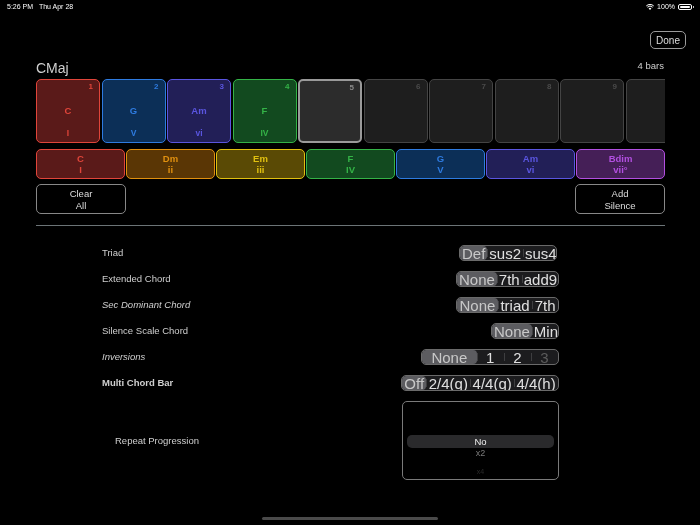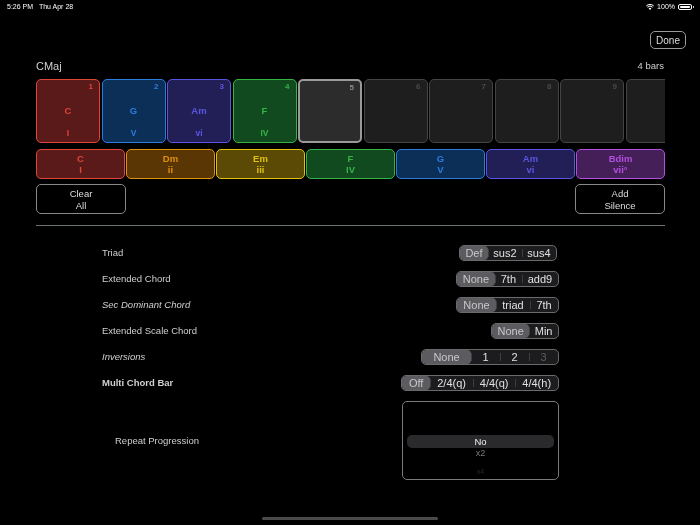--- a/index.html
+++ b/index.html
@@ -4,34 +4,34 @@
 <style>
   html,body{margin:0;padding:0;background:#000;}
   body{width:700px;height:525px;position:relative;overflow:hidden;font-family:"Liberation Sans",sans-serif;color:#d8d8d8;}
   .status{position:absolute;top:0;left:0;width:700px;height:14px;font-size:7px;color:#fff;}
   .status .time{position:absolute;left:7px;top:3px;}
   .status .right{position:absolute;right:8px;top:3px;display:flex;align-items:center;gap:3px;}
   .battery{width:14px;height:6px;border:1px solid #fff;border-radius:2px;box-sizing:border-box;padding:1px;position:relative;}
   .battery i{display:block;width:100%;height:100%;background:#fff;border-radius:1px;}
   .battery:after{content:"";position:absolute;right:-3px;top:1px;width:1.5px;height:2px;background:#fff;border-radius:0 1px 1px 0;}
   .done{position:absolute;left:650px;top:31px;width:36px;height:18px;border:1px solid #9a9a9a;border-radius:5px;box-sizing:border-box;color:#ddd;font-size:10px;display:flex;align-items:center;justify-content:center;background:#000;}
-  .key{position:absolute;left:36px;top:60px;font-size:11px;color:#cfcfcf;}
+  .key{position:absolute;left:36px;top:60px;font-size:14px;color:#cfcfcf;}
   .bars{position:absolute;right:36px;top:60px;font-size:9.5px;color:#cfcfcf;}
   .tiles{position:absolute;left:36px;top:79px;width:629px;height:66px;overflow:hidden;}
   .tile{position:absolute;top:0;width:64px;height:64px;border-radius:5px;border:1.5px solid #444;box-sizing:border-box;background:#1e1e1e;}
   .tile .num{position:absolute;right:6px;top:2px;font-size:8px;font-weight:bold;color:#4a4a4a;}
   .tile .name{position:absolute;left:0;right:0;top:25px;text-align:center;font-size:9.5px;font-weight:bold;}
   .tile .deg{position:absolute;left:0;right:0;bottom:4px;text-align:center;font-size:8.5px;font-weight:bold;}
   .palette{position:absolute;left:36px;top:149px;width:629px;height:30px;}
   .pchip{position:absolute;top:0;width:89px;height:30px;border-radius:5px;border:1.5px solid;box-sizing:border-box;text-align:center;font-size:9.5px;font-weight:bold;line-height:11px;padding-top:3px;}
   .btn2{position:absolute;width:90px;height:30px;border:1px solid #888;border-radius:5px;box-sizing:border-box;font-size:9.5px;color:#ddd;text-align:center;line-height:12px;padding-top:3px;background:#000;}
   .divider{position:absolute;left:36px;top:225px;width:629px;height:1px;background:#6c7477;}
   .row-label{position:absolute;left:102px;font-size:9.5px;color:#cfcfcf;}
   .seg{position:absolute;height:16px;border:1px solid #6a6a6a;border-radius:5px;box-sizing:border-box;background:#1c1c1e;display:flex;overflow:hidden;}
-  .seg .opt{flex:1 1 auto;display:flex;align-items:center;justify-content:center;font-size:11px;color:#e0e0e0;position:relative;padding:0 2px;}
+  .seg .opt{flex:1 1 auto;display:flex;align-items:center;justify-content:center;font-size:15px;color:#e0e0e0;position:relative;padding:0 2px;}
   .seg .opt.sel{background:#5c5c60;color:#c8c8c8;border-radius:4px;}
   .seg .opt.dis{color:#5c5c5c;}
   .seg .opt + .opt:not(.sel):before{content:"";position:absolute;left:0;top:3px;bottom:3px;width:1px;background:#3e3e40;}
   .picker{position:absolute;left:402px;top:401px;width:157px;height:79px;border:1px solid #7a7a7a;border-radius:5px;box-sizing:border-box;overflow:hidden;background:#000;}
   .picker .hl{position:absolute;left:4px;right:4px;top:33px;height:13px;border-radius:5px;background:#2a2a2c;}
   .picker .item{position:absolute;left:0;right:0;text-align:center;font-size:9.5px;}
   .home{position:absolute;left:262px;top:517px;width:176px;height:3px;border-radius:2px;background:#4a4a4a;}
 </style>
 </head>
 <body>
@@ -165,21 +165,21 @@
     <div class="opt">add9</div>
   </div>
 
 <div class="row-label" style="top:299px;font-style:italic;">Sec Dominant Chord</div>
 <div class="seg" style="left:456px;top:297px;width:103px;">
     <div class="opt sel">None</div>
     <div class="opt">triad</div>
     <div class="opt">7th</div>
   </div>
 
-<div class="row-label" style="top:325px;">Extended Scale Chord</div>
+<div class="row-label" style="top:325px;">Silence Scale Chord</div>
 <div class="seg" style="left:491px;top:323px;width:68px;">
     <div class="opt sel">None</div>
     <div class="opt">Min</div>
   </div>
 
 <div class="row-label" style="top:351px;font-style:italic;">Inversions</div>
 <div class="seg" style="left:421px;top:349px;width:138px;">
     <div class="opt sel">None</div>
     <div class="opt">1</div>
     <div class="opt">2</div>

